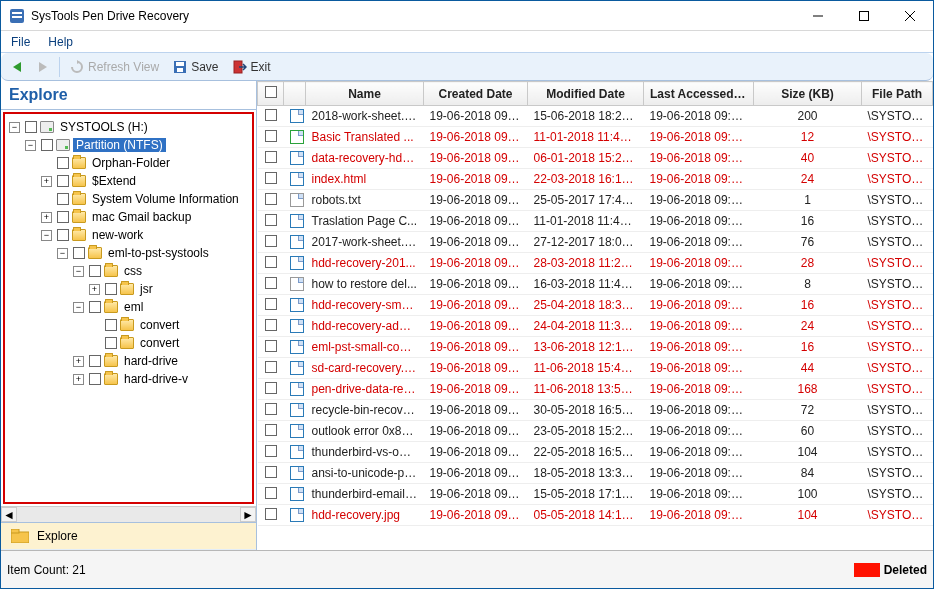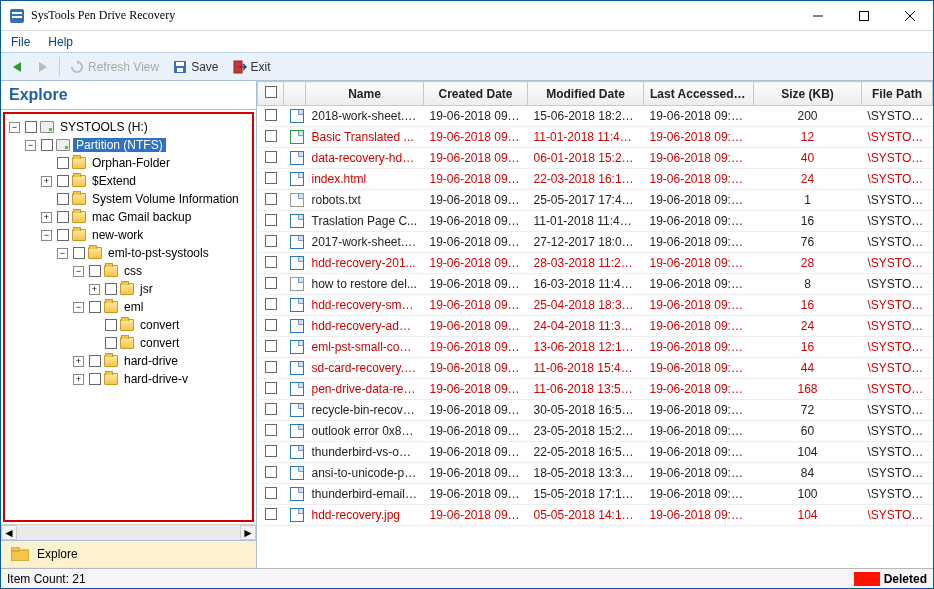--- a/index.html
+++ b/index.html
@@ -1,29 +1,29 @@
 <!DOCTYPE html>
 <html><head>
 <meta charset="utf-8">
 <style>
 * { box-sizing: border-box; margin: 0; padding: 0; font-family: "Segoe UI", Tahoma, sans-serif; font-size: 12px; }
 body { background: #fff; width: 934px; height: 589px; overflow: hidden; border: 1px solid #0a5a9e; display: flex; flex-direction: column; }
 
 
 .titlebar { height: 30px; background: #fff; display: flex; align-items: center; padding: 0 0 0 8px; border-bottom: 1px solid #d8d8d8; }
 .titlebar .logo { width: 16px; height: 16px; margin-right: 6px; }
-.titlebar .title { flex: 1; color: #000; font-family: Liberation Serif, serif; }
+.titlebar .title { flex: 1; color: #000; }
 .titlebar .winbtn { width: 46px; height: 30px; display: flex; align-items: center; justify-content: center; cursor: default; }
 
 
 .menubar { height: 22px; background: #fff; display: flex; align-items: center; padding: 0 10px; gap: 18px; color: #0a3f7d; border-bottom: 1px solid #bcd3ee; }
 .menubar span { cursor: default; }
 
 
-.toolbar { height: 28px; background: #e9f2fb; display: flex; align-items: center; padding: 0 6px; gap: 6px; border-bottom: 1px solid #a7c0de; }
+.toolbar { height: 28px; background: #e9f2fb; display: flex; align-items: center; padding: 0 6px; gap: 6px; border-bottom: 1px solid #a7c0de; border-radius: 7px; }
 .toolbar .tbtn { display: flex; align-items: center; gap: 4px; padding: 2px 4px; cursor: default; color: #333; }
 .toolbar .tbtn.disabled { color: #aaa; }
 .toolbar .sep { width:1px; height:20px; background:#bcd3ee; }
 
 
 .main { flex: 1; display: flex; min-height: 0; }
 .leftpane { width: 256px; display: flex; flex-direction: column; border-right: 1px solid #a7c0de; }
 .explore-header { padding: 5px 8px; color: #1f5fa8; font-size: 16px; font-weight: bold; border-bottom: 1px solid #a7c0de; }
 .tree-wrap { flex: 1; overflow: auto; border: 2px solid #d40000; margin: 2px; padding: 4px 2px; background:#fff; position:relative;}
 .tree-scrolls { height:16px; background:#e9e9e9; border-top:1px solid #ccc; display:flex; }
@@ -56,21 +56,21 @@
 table.grid th { background: linear-gradient(#fdfdfd,#ededed); border: 1px solid #c9c9c9; height: 24px; font-weight: bold; color:#222; position:sticky; top:0; padding:0 6px; text-align:left; overflow:hidden; text-overflow:ellipsis; white-space:nowrap;}
 table.grid th.cb-col, table.grid td.cb-col { width: 26px; text-align:center; padding:0 4px;}
 table.grid td { border-bottom: 1px solid #eee; height: 21px; padding: 0 6px; overflow:hidden; text-overflow:ellipsis; white-space:nowrap; color:#222;}
 table.grid td.red { color: #d40000; }
 table.grid td.size { text-align:center; }
 .file-ic { width:14px; height:14px; display:inline-block; vertical-align:middle; margin-right:4px; background:#fff; border:1px solid #7a9ac9; position:relative; }
 .file-ic::after{content:"";position:absolute;top:0;right:0;width:4px;height:4px;background:#cfe0f5;border-left:1px solid #7a9ac9;border-bottom:1px solid #7a9ac9;}
 .file-ic.odt{border-color:#2a7ab7;} .file-ic.ods{border-color:#2aa23a;} .file-ic.html{border-color:#2a7ab7;} .file-ic.txt{border-color:#999;} .file-ic.jpg{border-color:#2a7ab7;} .file-ic.png{border-color:#2a7ab7;}
 
 
-.statusbar { height: 20px; border-top: 1px solid #b7b7b7; background:#f5f5f5; display:flex; align-items:center; padding:0 6px; gap:12px; }
+.statusbar { height: 38px; border-top: 1px solid #b7b7b7; background:#f5f5f5; display:flex; align-items:center; padding:0 6px; gap:12px; }
 .statusbar .spacer{flex:1;}
 .statusbar .swatch{width:26px;height:14px;background:#f10; margin-right:4px;}
 .statusbar .delw{display:flex;align-items:center;font-weight:bold;}
 
 
 col.c-cb{width:26px;} col.c-ic{width:22px;} col.c-name{width:118px;} col.c-cd{width:104px;} col.c-md{width:116px;} col.c-la{width:110px;} col.c-sz{width:108px;} col.c-fp{width:auto;}
 th.ic-col, td.ic-col{width:22px;padding:0 2px;text-align:center;}
 </style>
 </head>
 <body>

